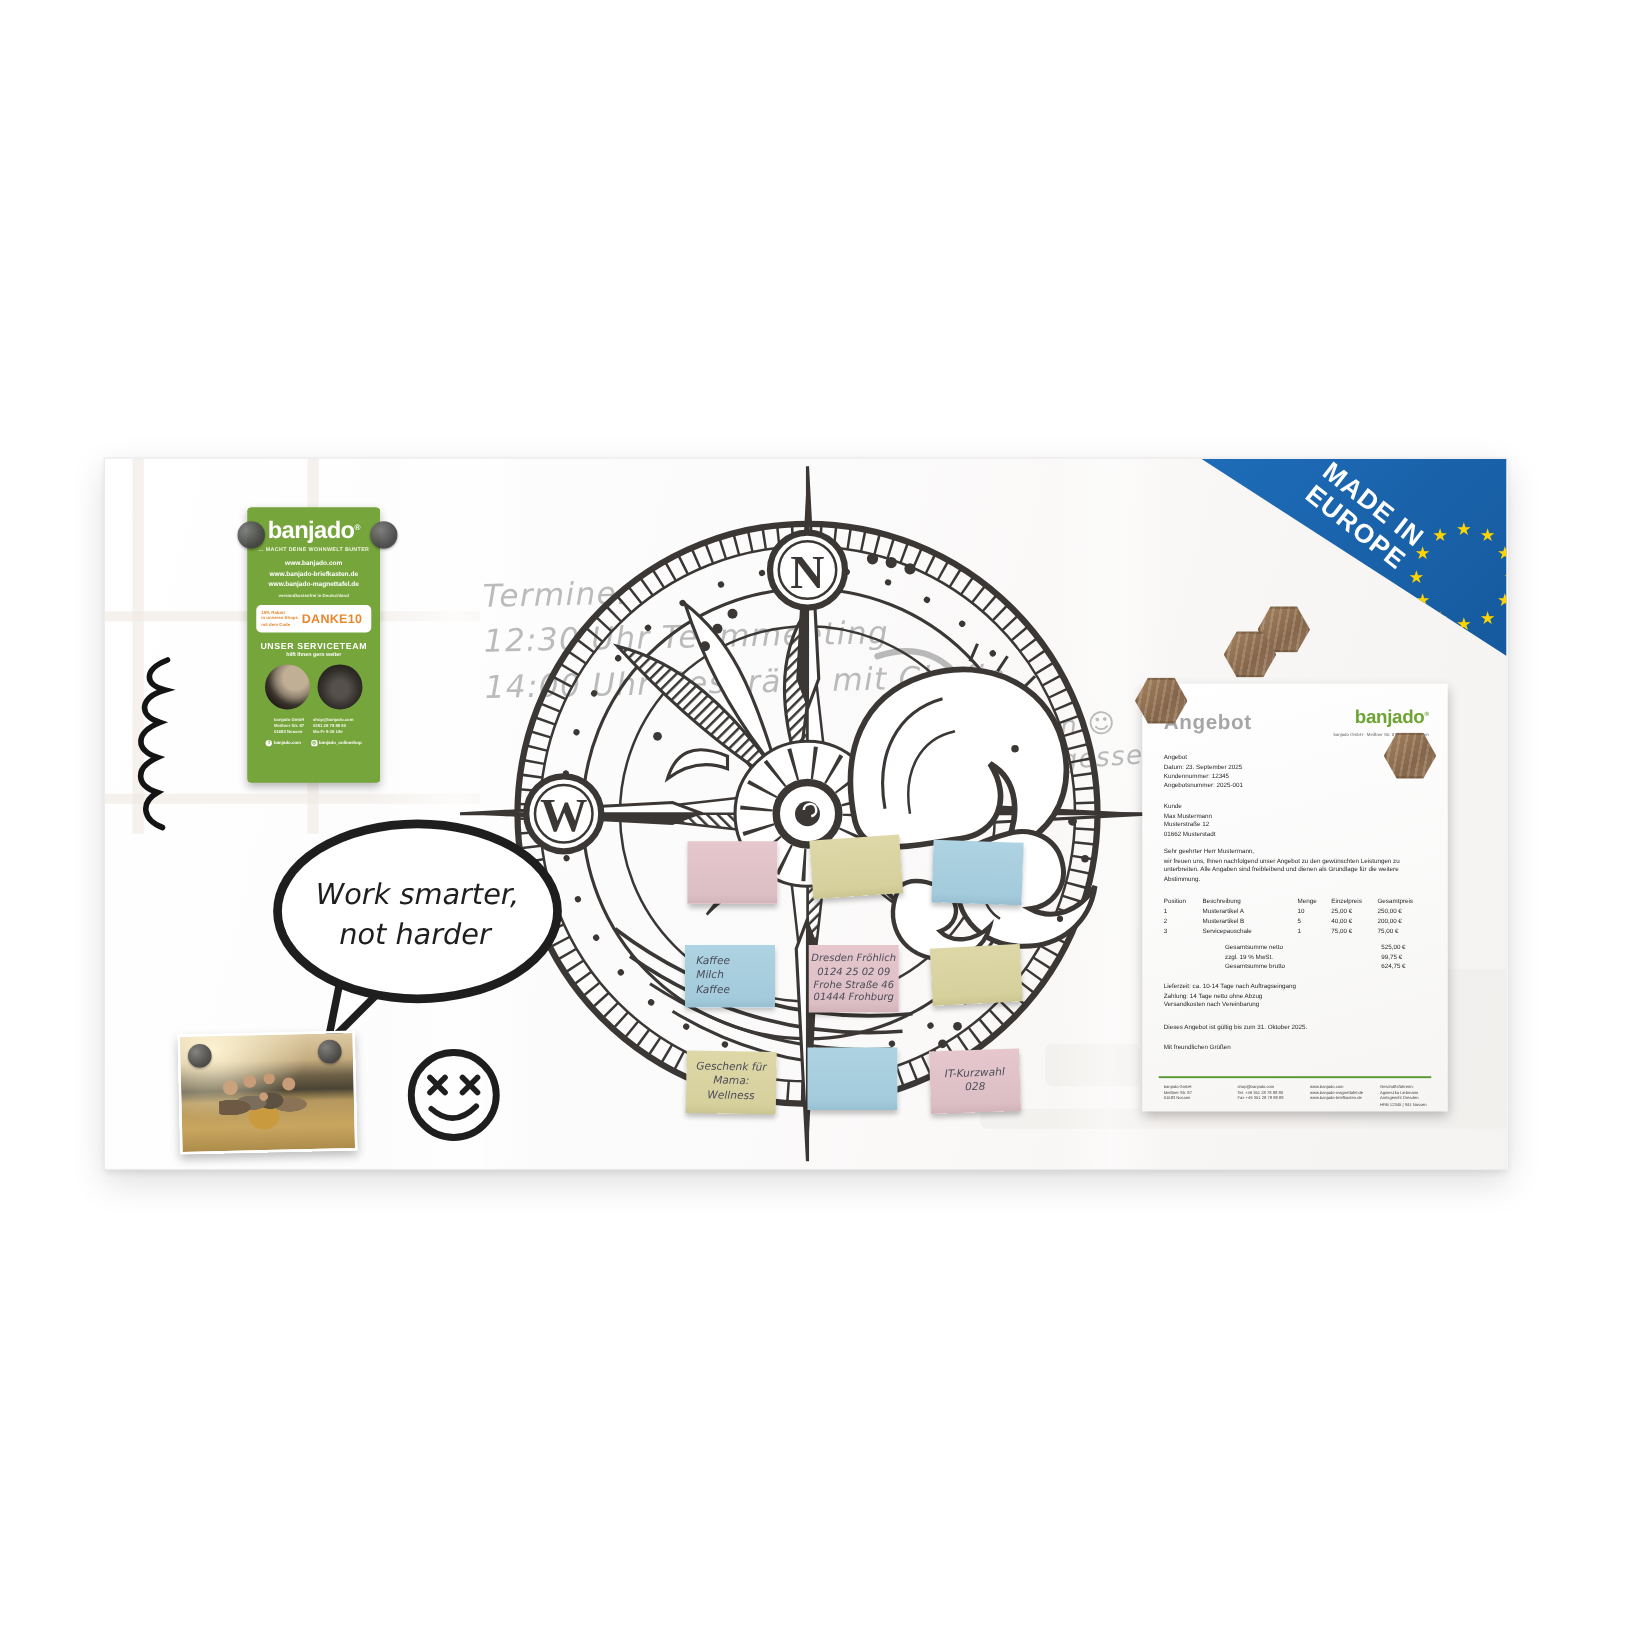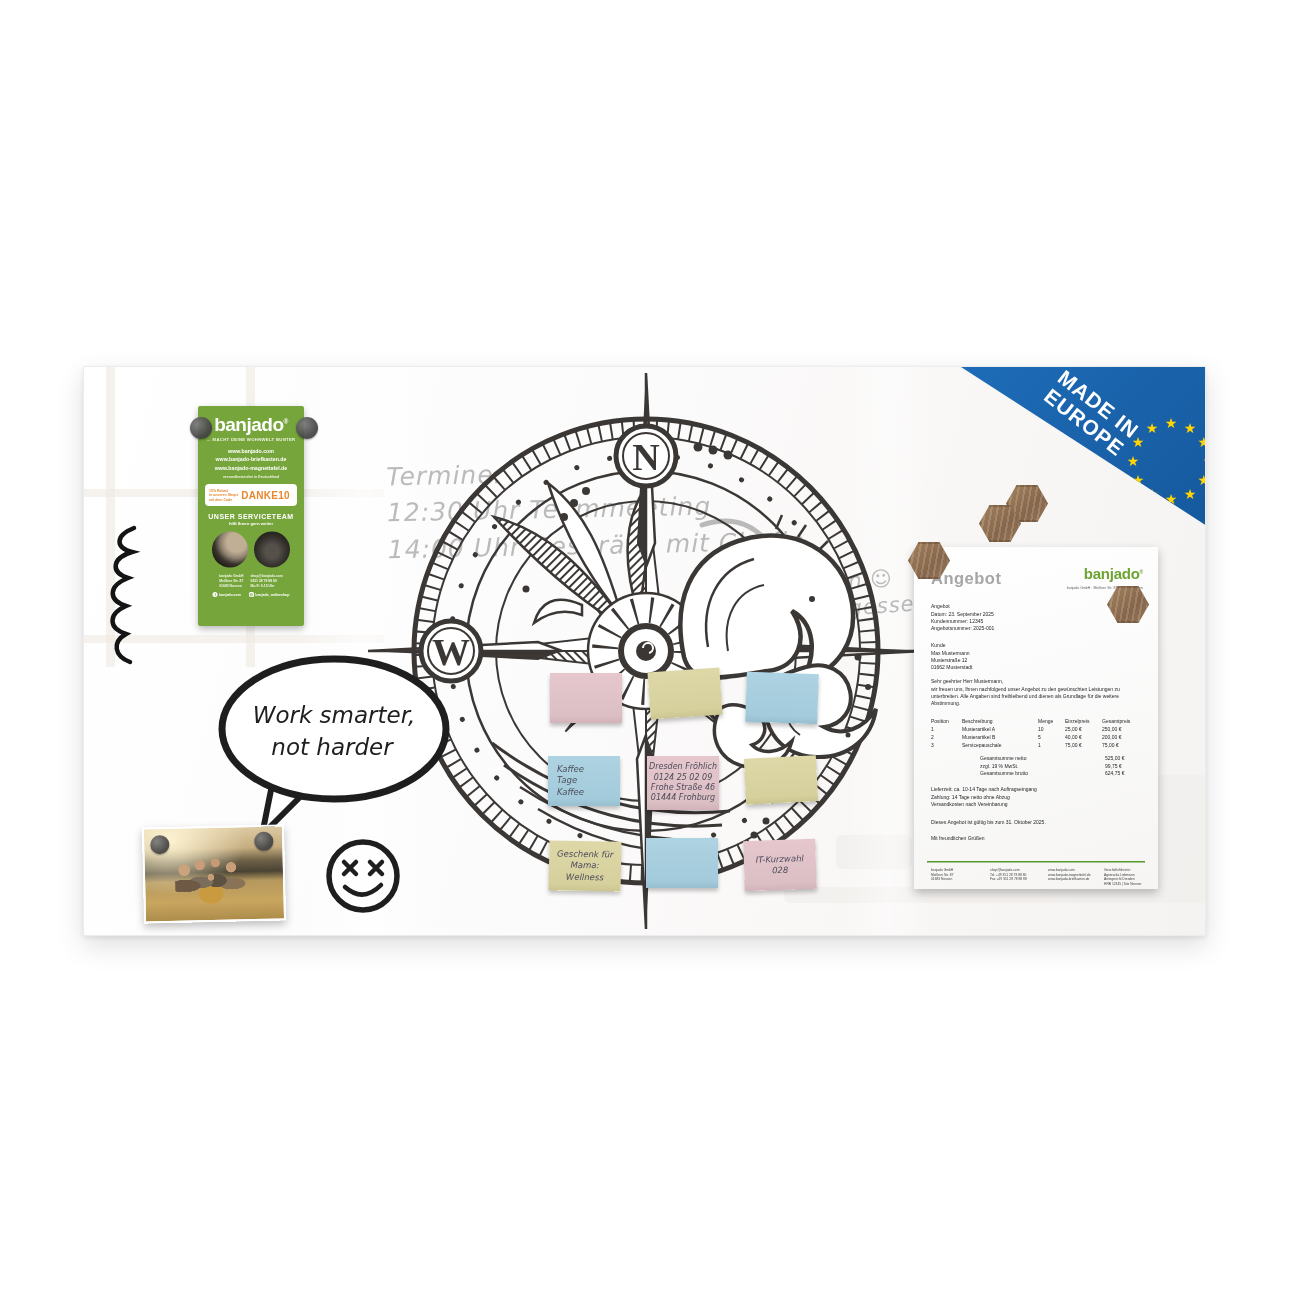--- a/index.html
+++ b/index.html
@@ -318,21 +318,21 @@
       <div class="fam"></div>
       <div class="magnet small" style="left:6px;top:6px;position:absolute;"></div>
       <div class="magnet small" style="left:110px;top:5px;position:absolute;"></div>
     </div>
 
     <div class="note pink" style="left:466px;top:306px;"></div>
     <div class="note khaki" style="left:565px;top:303px;transform:rotate(-4deg);height:47px;"></div>
     <div class="note blue" style="left:662px;top:306px;transform:rotate(2deg);"></div>
     <div class="note blue align-left" style="left:464px;top:389px;">
       <div>Kaffee</div>
-        <div>Tage</div>
+        <div>Milch</div>
         <div>Kaffee</div>
     </div>
     <div class="note pink" style="left:563px;top:389px;height:54px;font-size:8px;">
       <div>Dresden Fröhlich</div>
         <div>0124 25 02 09</div>
       <div>Frohe Straße 46</div>
         <div>01444 Frohburg</div>
     </div>
     <div class="note khaki" style="left:661px;top:390px;transform:rotate(-3deg);height:46px;"></div>
     <div class="note khaki" style="left:465px;top:474px;transform:rotate(1deg);">

